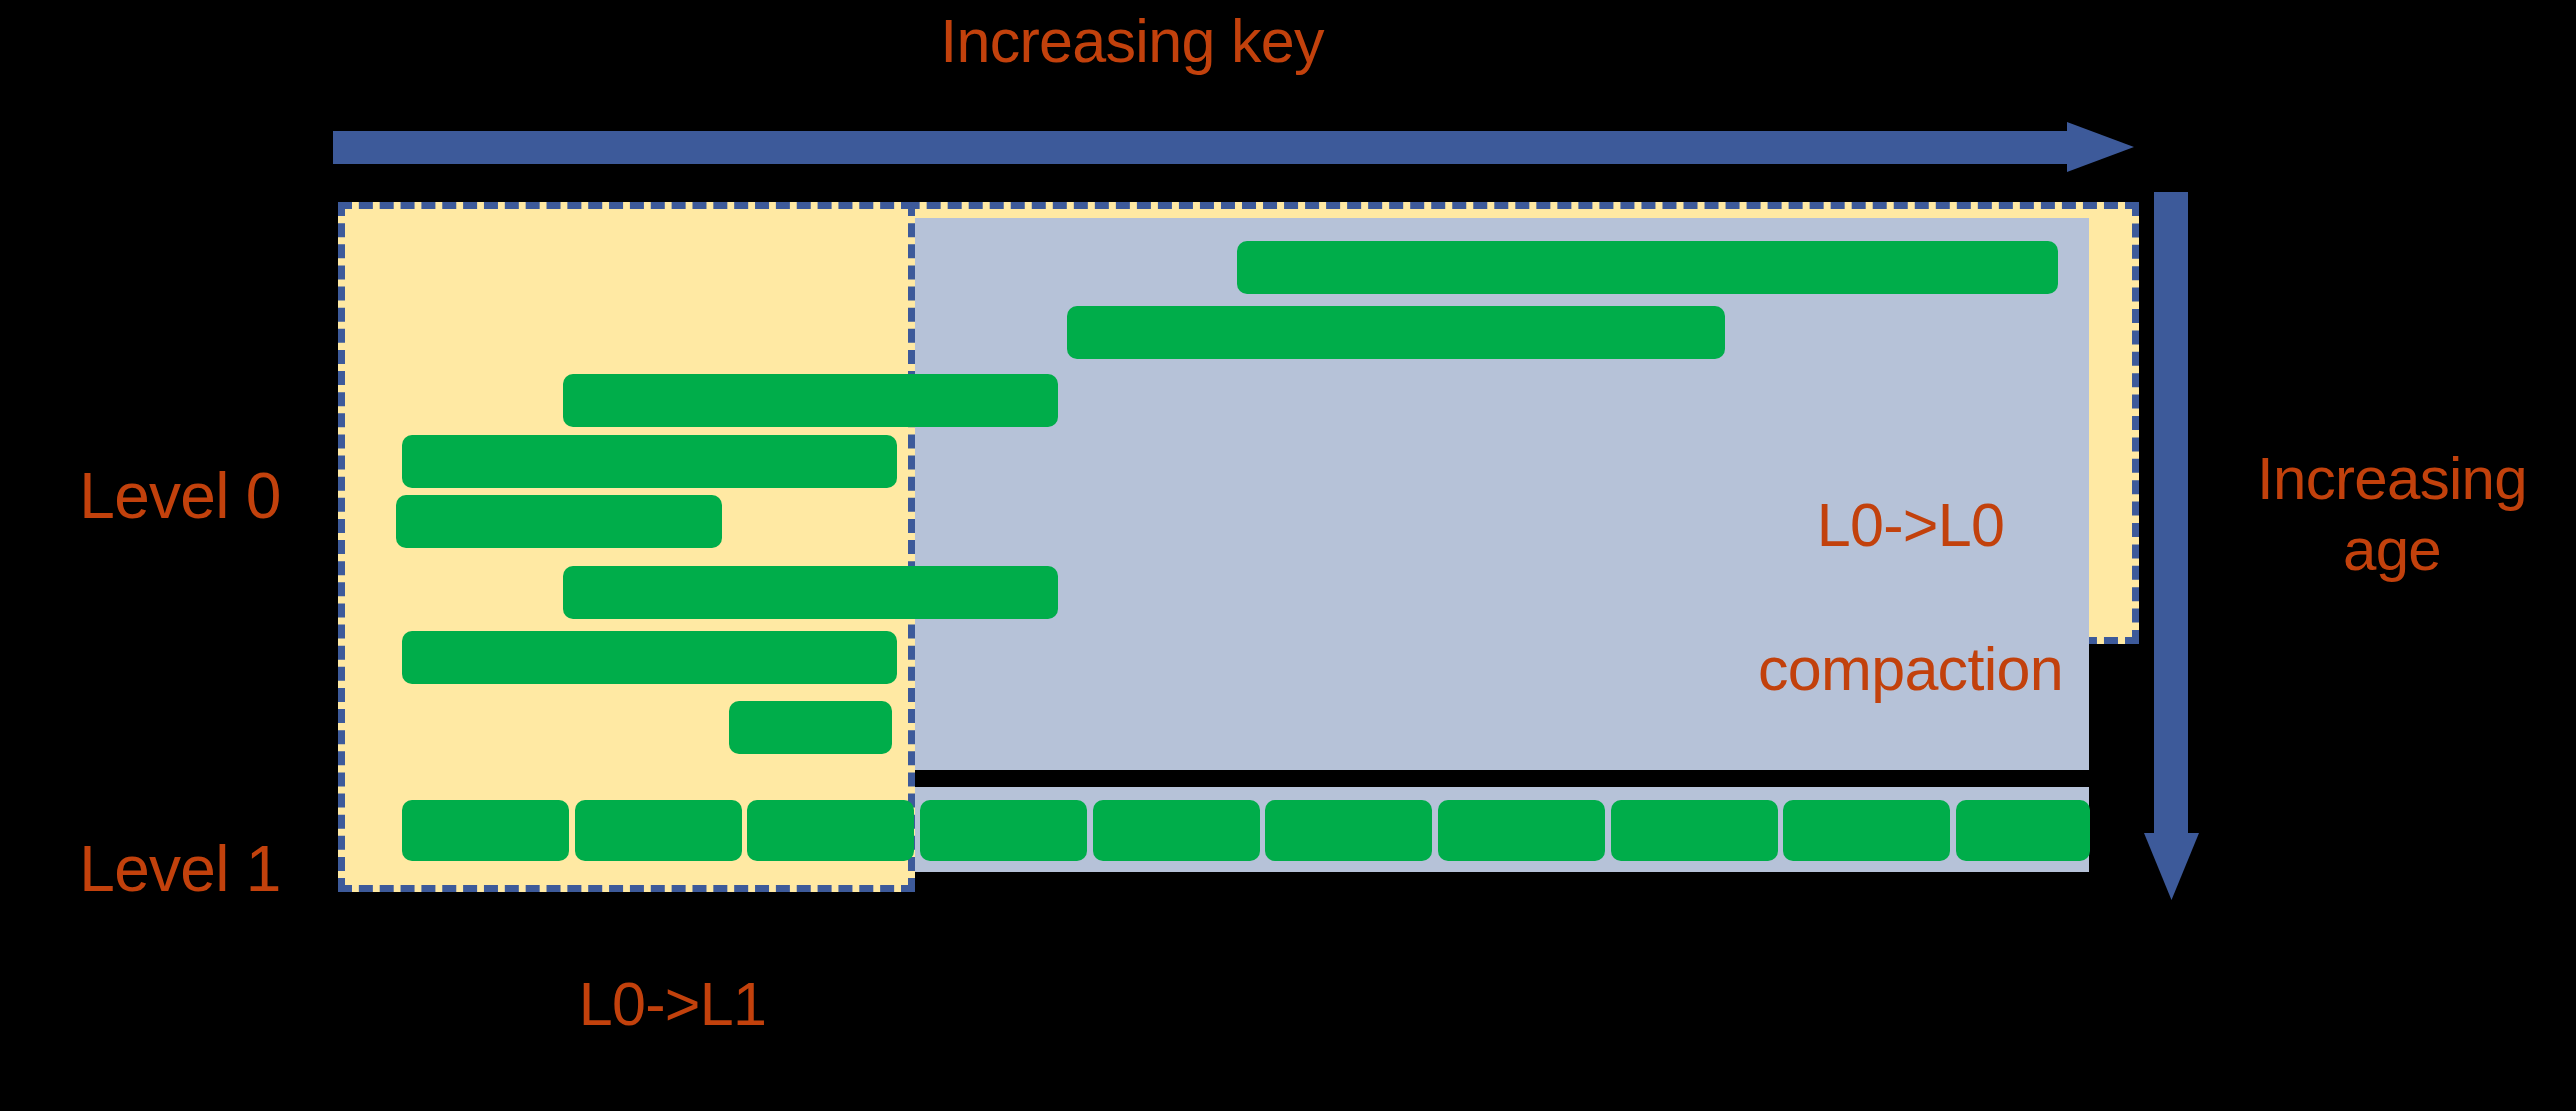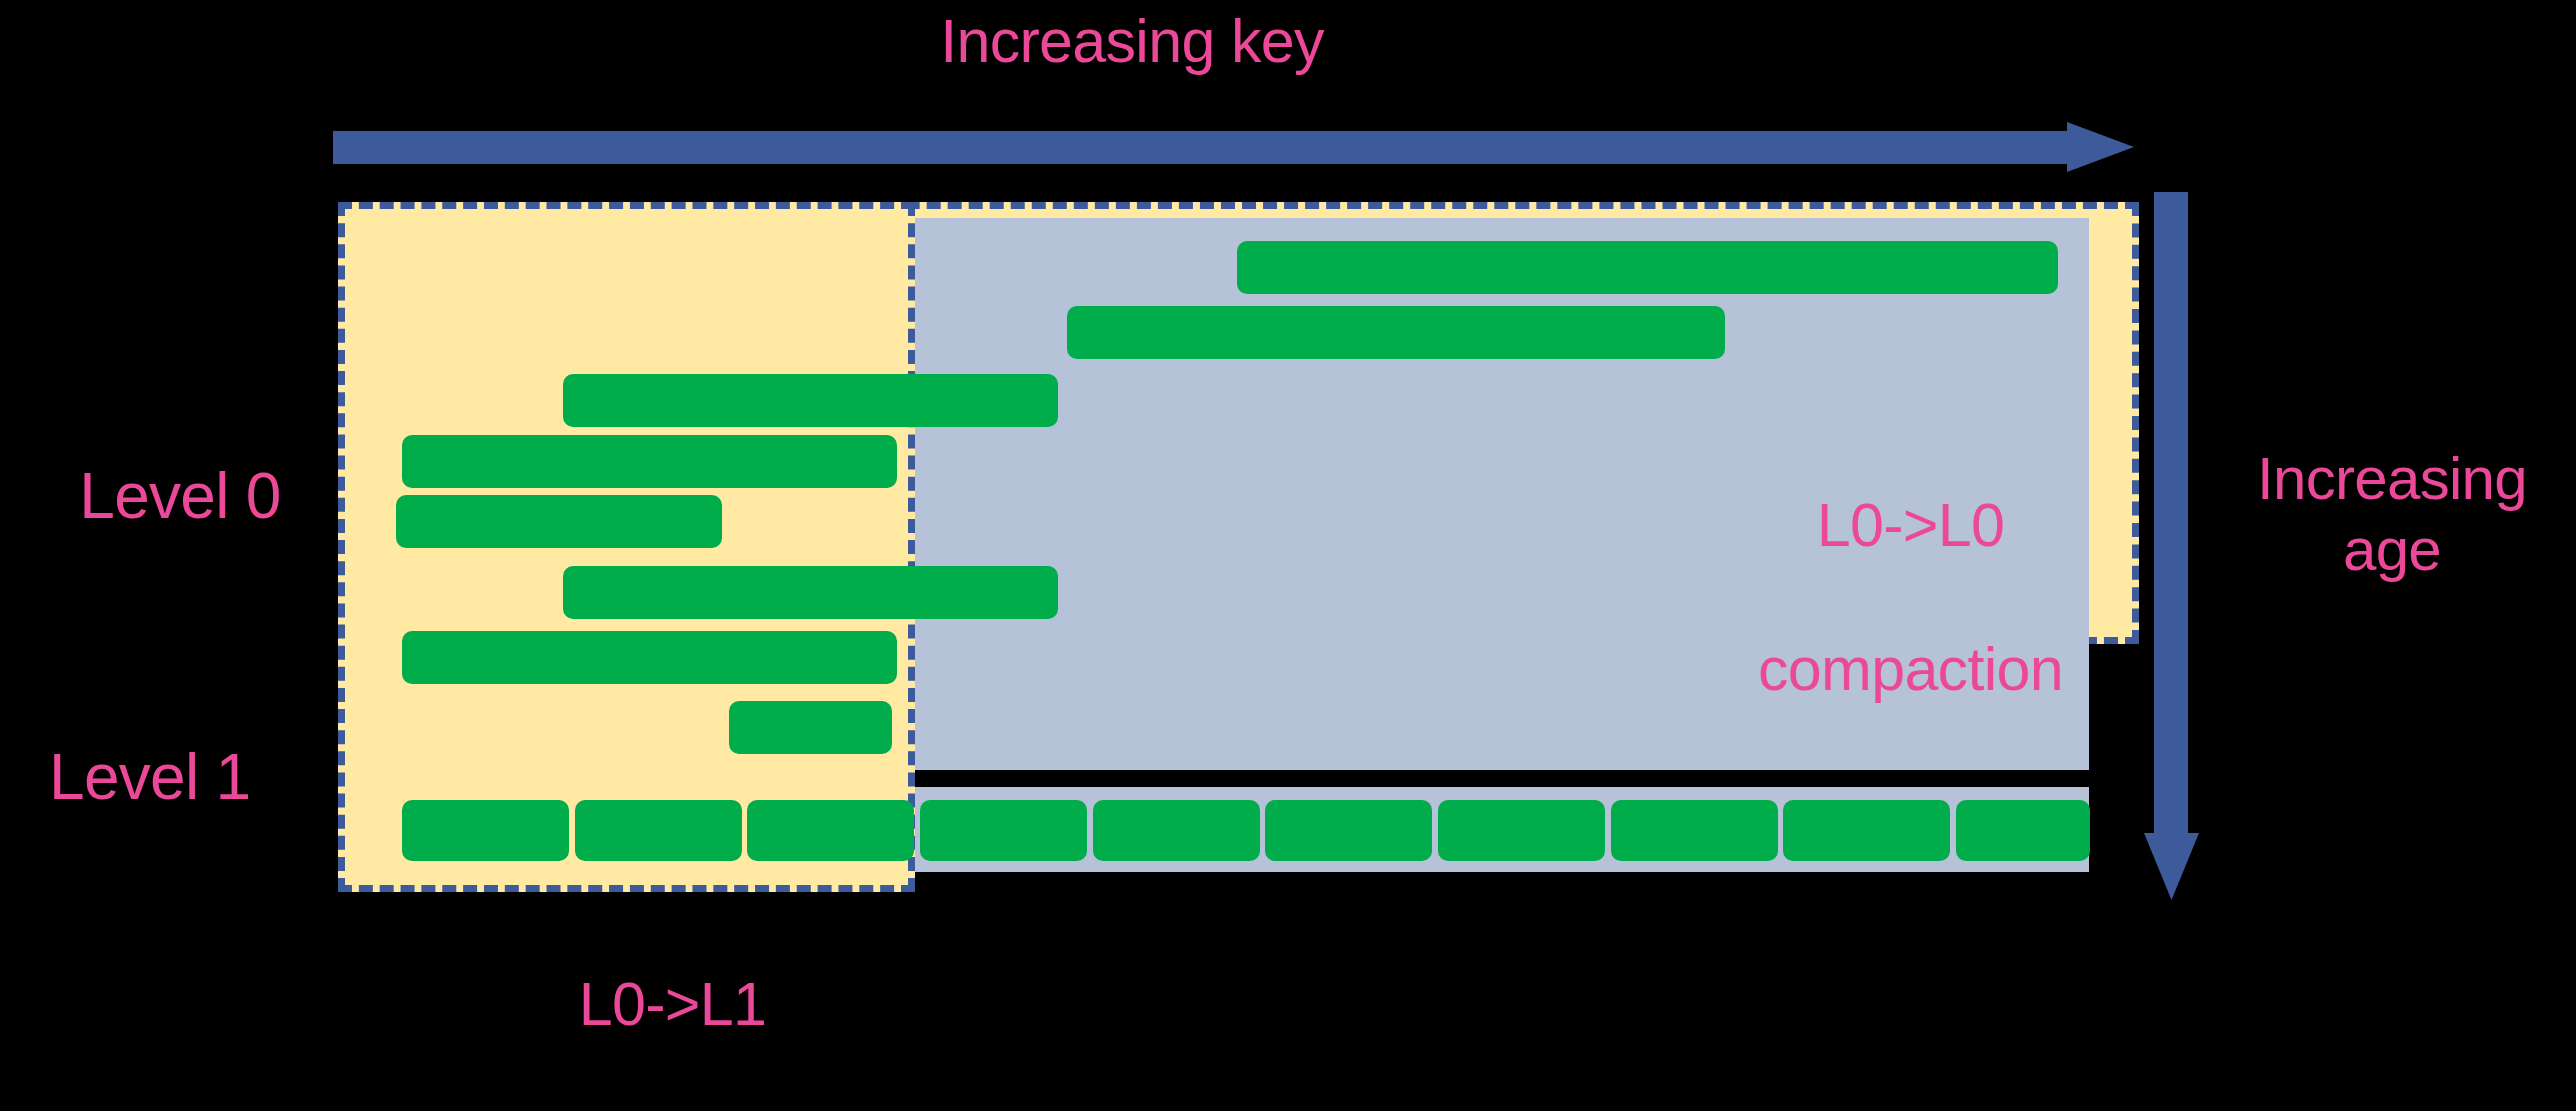--- a/index.html
+++ b/index.html
@@ -3,27 +3,27 @@
 <meta charset="utf-8">
 <title>LSM Compaction Diagram</title>
 <style>
   html,body{margin:0;padding:0;background:#000;}
   body{width:2576px;height:1111px;position:relative;overflow:hidden;
        font-family:"Liberation Sans","DejaVu Sans",sans-serif;}
 
   .canvas{position:absolute;inset:0;width:2576px;height:1111px;}
 
   
-  .label{position:absolute;color:#ec4899;font-weight:400;line-height:1.18;
+  .label{position:absolute;color:#c2410c;font-weight:400;line-height:1.18;
          white-space:pre-line;text-align:center;letter-spacing:-0.7px;}
   #increasing-key{left:835px;top:5.7px;width:594px;font-size:61px;}
   #increasing-age{left:2208px;top:444px;width:368px;font-size:60px;}
   #level0-label{left:14px;top:459px;width:297px;font-size:64px;text-align:center;
                 padding-left:35px;box-sizing:border-box;}
-  #level1-label{left:14px;top:740px;width:297px;font-size:64px;text-align:left;
+  #level1-label{left:14px;top:832px;width:297px;font-size:64px;text-align:center;
                 padding-left:35px;box-sizing:border-box;}
   #l0l0-label{left:1691px;top:418px;width:439px;font-size:61px;}
   #l0l1-label{left:425px;top:897px;width:495px;font-size:61px;}
 
   
   #key-arrow{position:absolute;left:333px;top:122px;width:1801px;height:50px;}
   #key-arrow .shaft{position:absolute;left:0;top:8.5px;width:1737px;height:33px;
                     background:#3d5a9a;}
   #key-arrow .head{position:absolute;right:0;top:0;width:67px;height:50px;
                    background:#3d5a9a;

